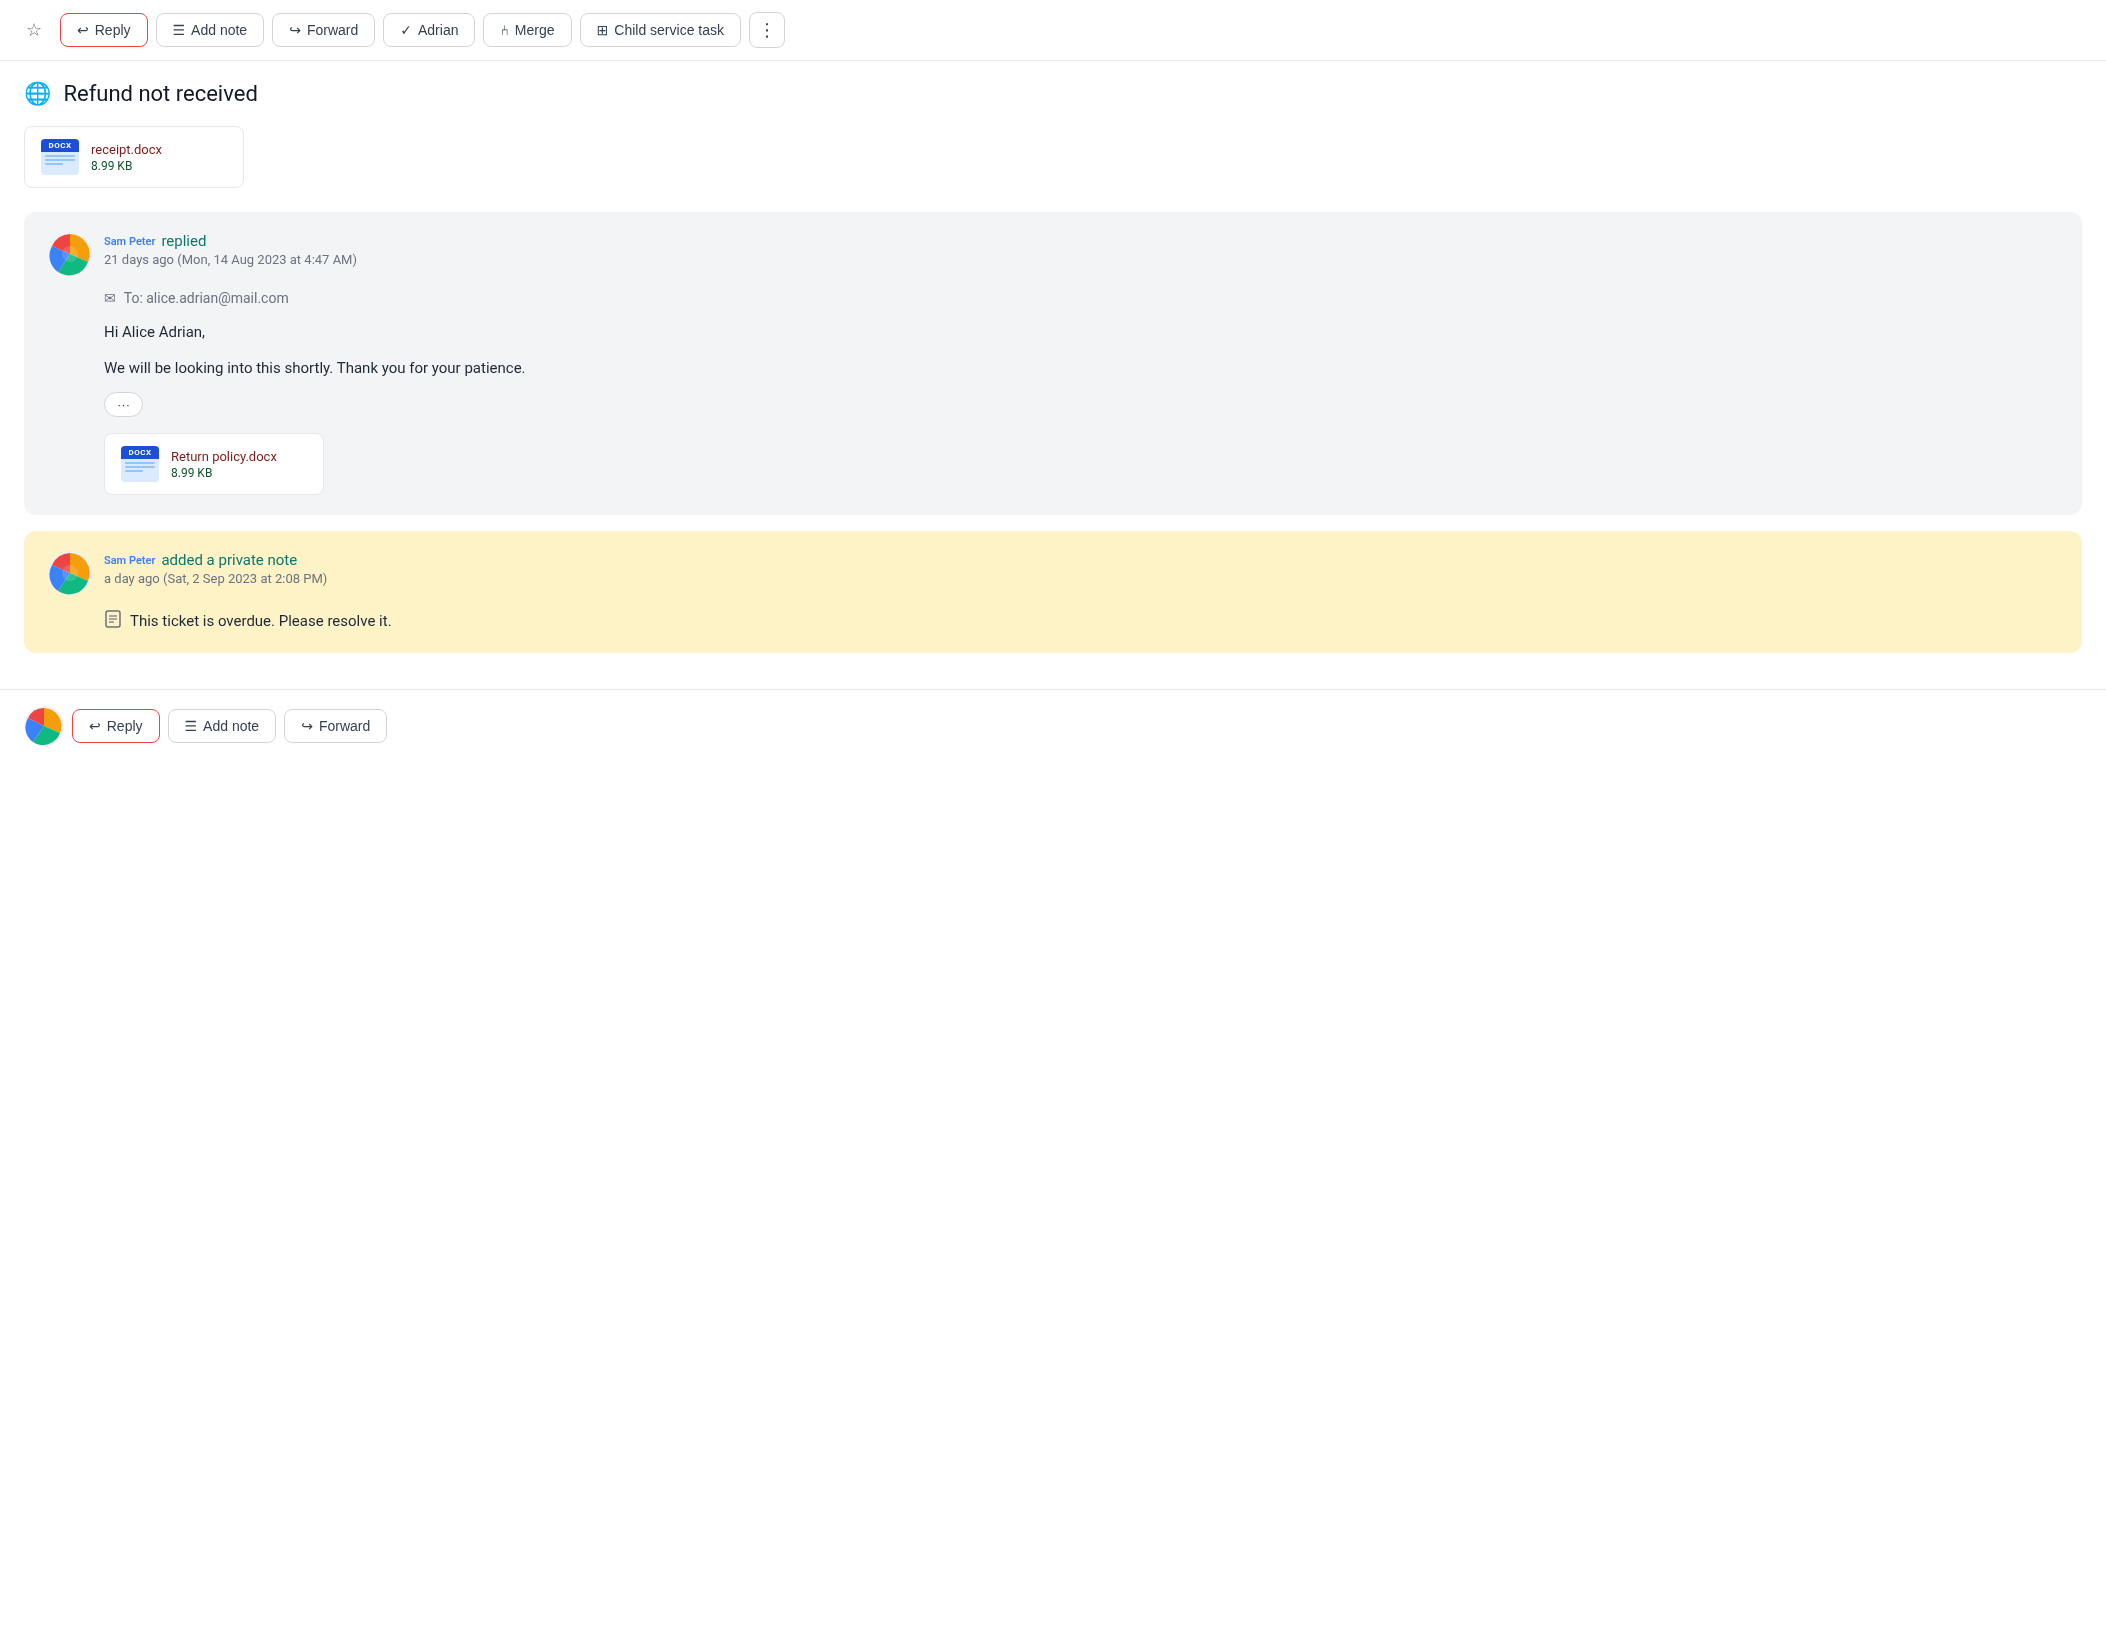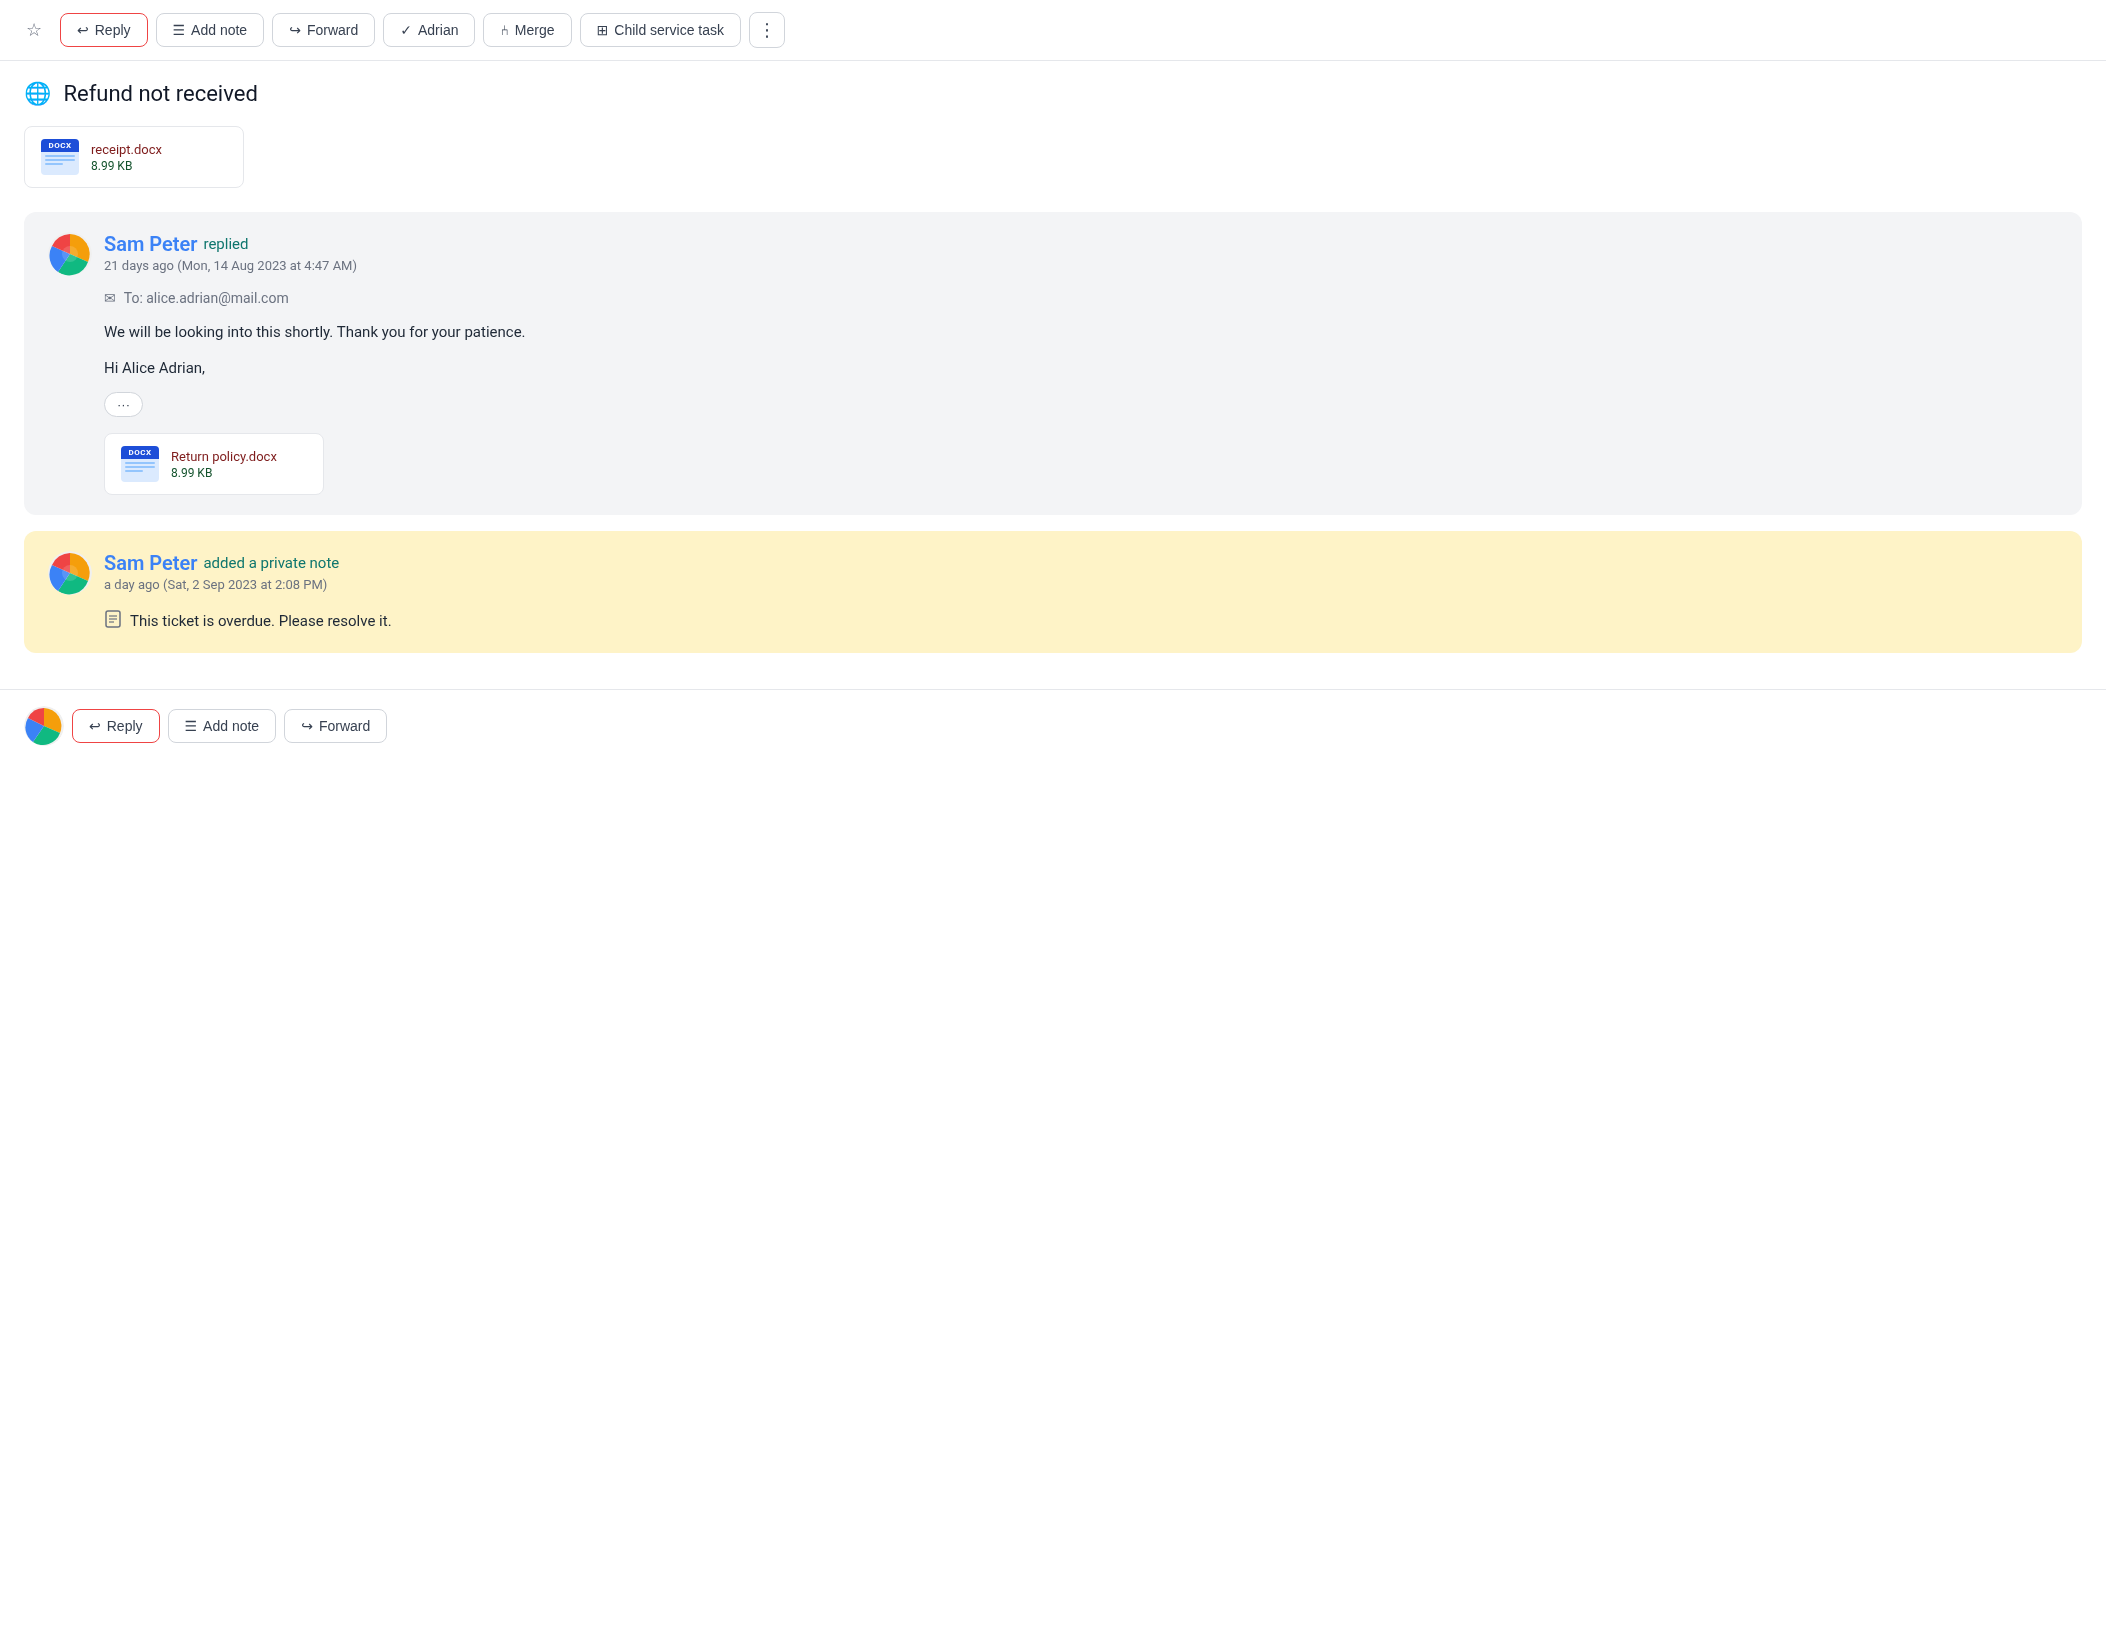--- a/index.html
+++ b/index.html
@@ -182,21 +182,21 @@
     }
     .message-meta-line {
       display: flex;
       align-items: center;
       gap: 6px;
       flex-wrap: wrap;
     }
     .sender-name {
       color: #3b82f6;
       font-weight: 600;
-      font-size: 20px;
+      font-size: 11px;
     }
     .action-text {
       color: #0f766e;
       font-size: 15px;
     }
     .timestamp {
       color: #6b7280;
       font-size: 13px;
     }
 
@@ -352,22 +352,22 @@
         </div>
         <span class="timestamp">21 days ago (Mon, 14 Aug 2023 at 4:47 AM)</span>
       </div>
     </div>
 
     <div class="message-body">
       <div class="to-line">
         <span class="envelope-icon">✉</span>
         <span>To: alice.adrian@mail.com</span>
       </div>
+      <p class="message-text">Hi Alice Adrian,</p>
       <p class="message-text">We will be looking into this shortly. Thank you for your patience.</p>
-      <p class="message-text">Hi Alice Adrian,</p>
       <button class="expand-btn">
         <span>···</span>
       </button>
 
       
       <div class="attachment-card" style="margin-bottom:0;">
         <div class="docx-icon">
           <div class="docx-label">DOCX</div>
           <div class="docx-lines">
             <div class="docx-line"></div>

